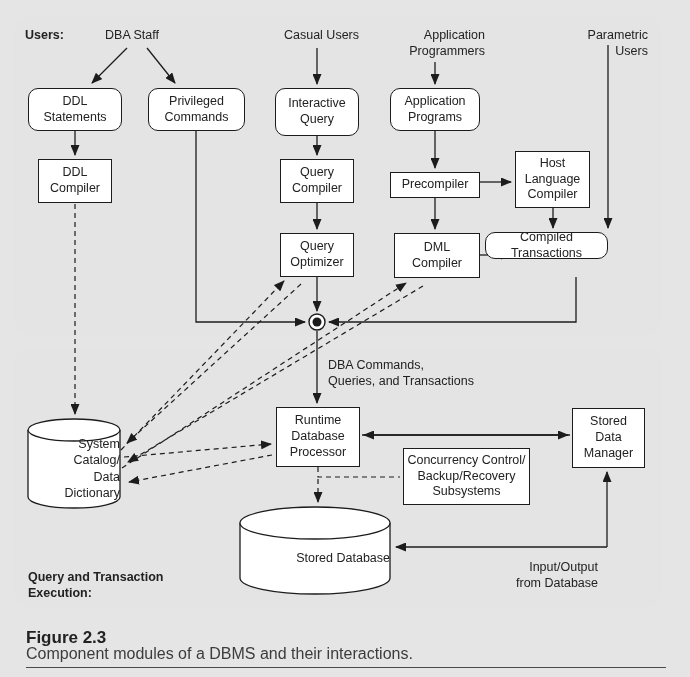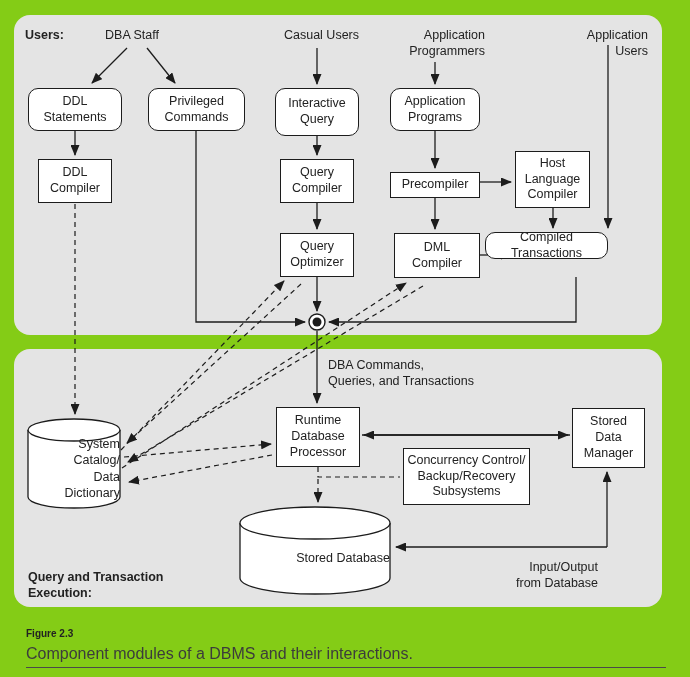--- a/index.html
+++ b/index.html
@@ -1,17 +1,17 @@
 <!DOCTYPE html>
 <html style="--panel-bg: #e4e4e4; --line: #1c1c1c; --box-bg: #ffffff; --text: #222222; --caption-text: #3c3c3c;"><head>
 <meta charset="utf-8">
 <style>
   html,body{margin:0;padding:0;background:#fff;}
   #stage{
-    position:relative;width:690px;height:677px;background:#84cc16;overflow:hidden;
+    position:relative;width:690px;height:677px;background:#e5e5e5;overflow:hidden;
     font-family:"Liberation Sans","DejaVu Sans",sans-serif;color:var(--text);
   }
   .panel{position:absolute;background:var(--panel-bg);border-radius:16px;}
   .box{
     position:absolute;display:flex;align-items:center;justify-content:center;
     text-align:center;white-space:pre-line;background:var(--box-bg);
     border:1.4px solid var(--line);font-size:12.5px;line-height:1.26;color:var(--text);
     box-sizing:border-box;
   }
   .rounded{border-radius:10px;}
@@ -22,21 +22,21 @@
   .bold{font-weight:bold;}
   svg.wires{position:absolute;left:0;top:0;pointer-events:none;}
   svg.wires line, svg.wires path, svg.wires polyline{
     stroke:var(--line);stroke-width:1.3;fill:none;
   }
   svg.wires .dashed{stroke-dasharray:5 4;stroke-width:1.2;}
   svg.wires .shape{fill:var(--box-bg);stroke:var(--line);stroke-width:1.3;}
   svg.wires .dot-outer{fill:#fff;stroke:var(--line);stroke-width:1.4;}
   svg.wires .dot-inner{fill:var(--line);stroke:none;}
   #arrowhead path{fill:var(--line);stroke:none;}
-  .caption-title{position:absolute;font-size:10px;font-weight:bold;color:var(--text);}
+  .caption-title{position:absolute;font-size:17px;font-weight:bold;color:var(--text);}
   .caption-desc{position:absolute;font-size:16px;color:var(--caption-text);}
   .rule{position:absolute;height:1px;background:#4a4a4a;}
 </style>
 </head>
 <body>
 
 <div id="stage">
 
   <div class="panel" style="left:14px;top:15px;width:648px;height:320px"></div>
   <div class="panel" style="left:14px;top:349px;width:648px;height:258px"></div>
@@ -97,21 +97,21 @@
       <circle class="dot-outer" cx="317" cy="322" r="8"></circle>
       <circle class="dot-inner" cx="317" cy="322" r="4.5"></circle>
     </g>
   </svg>
 
   <div class="label bold" style="left:25px;top:27px">Users:</div>
   <div class="label center" style="left:99px;top:27px;width:60px">DBA Staff</div>
   <div class="label center" style="left:279px;top:27px;width:80px">Casual Users</div>
   <div class="label center" style="left:385px;top:27px;width:100px">Application
 Programmers</div>
-  <div class="label center" style="left:552px;top:27px;width:96px">Application Users</div>
+  <div class="label center" style="left:552px;top:27px;width:96px">Parametric Users</div>
 
   <div class="box rounded" style="left:28px;top:88px;width:94px;height:43px">DDL
 Statements</div>
   <div class="box rounded" style="left:148px;top:88px;width:97px;height:43px">Privileged
 Commands</div>
   <div class="box rounded" style="left:275px;top:88px;width:84px;height:48px">Interactive
 Query</div>
   <div class="box rounded" style="left:390px;top:88px;width:90px;height:43px">Application
 Programs</div>
   <div class="box" style="left:38px;top:159px;width:74px;height:44px">DDL

